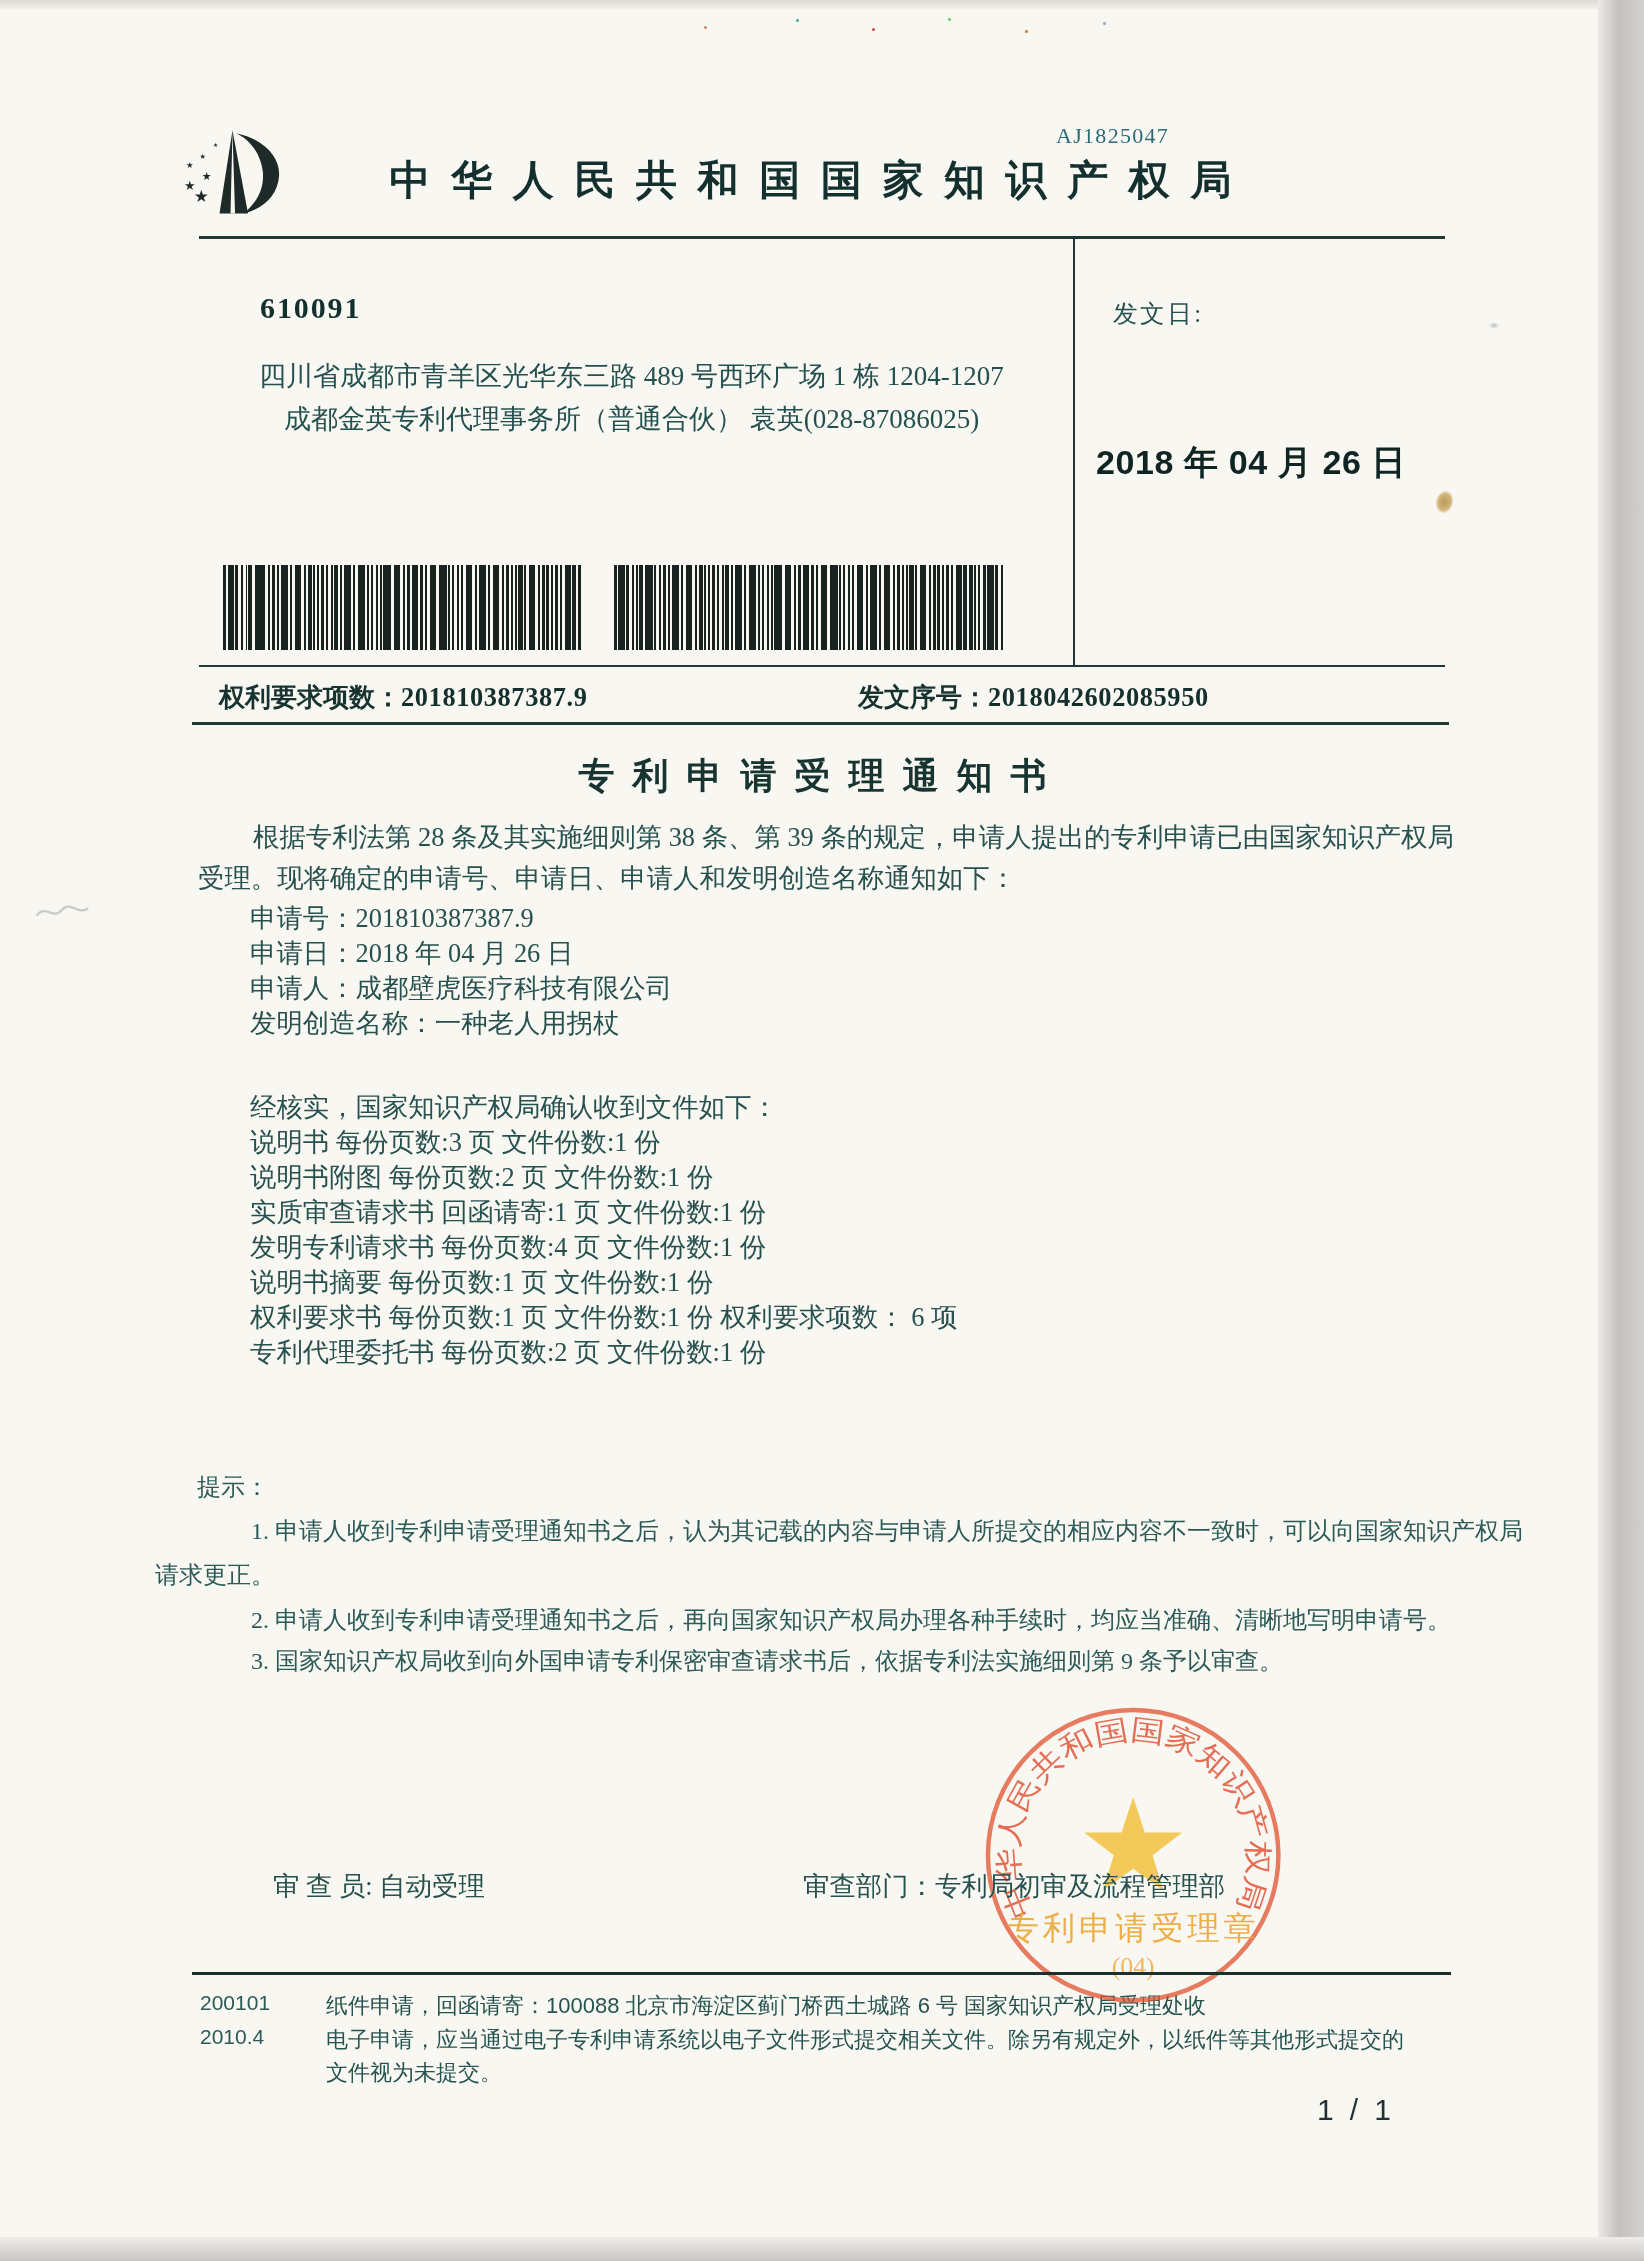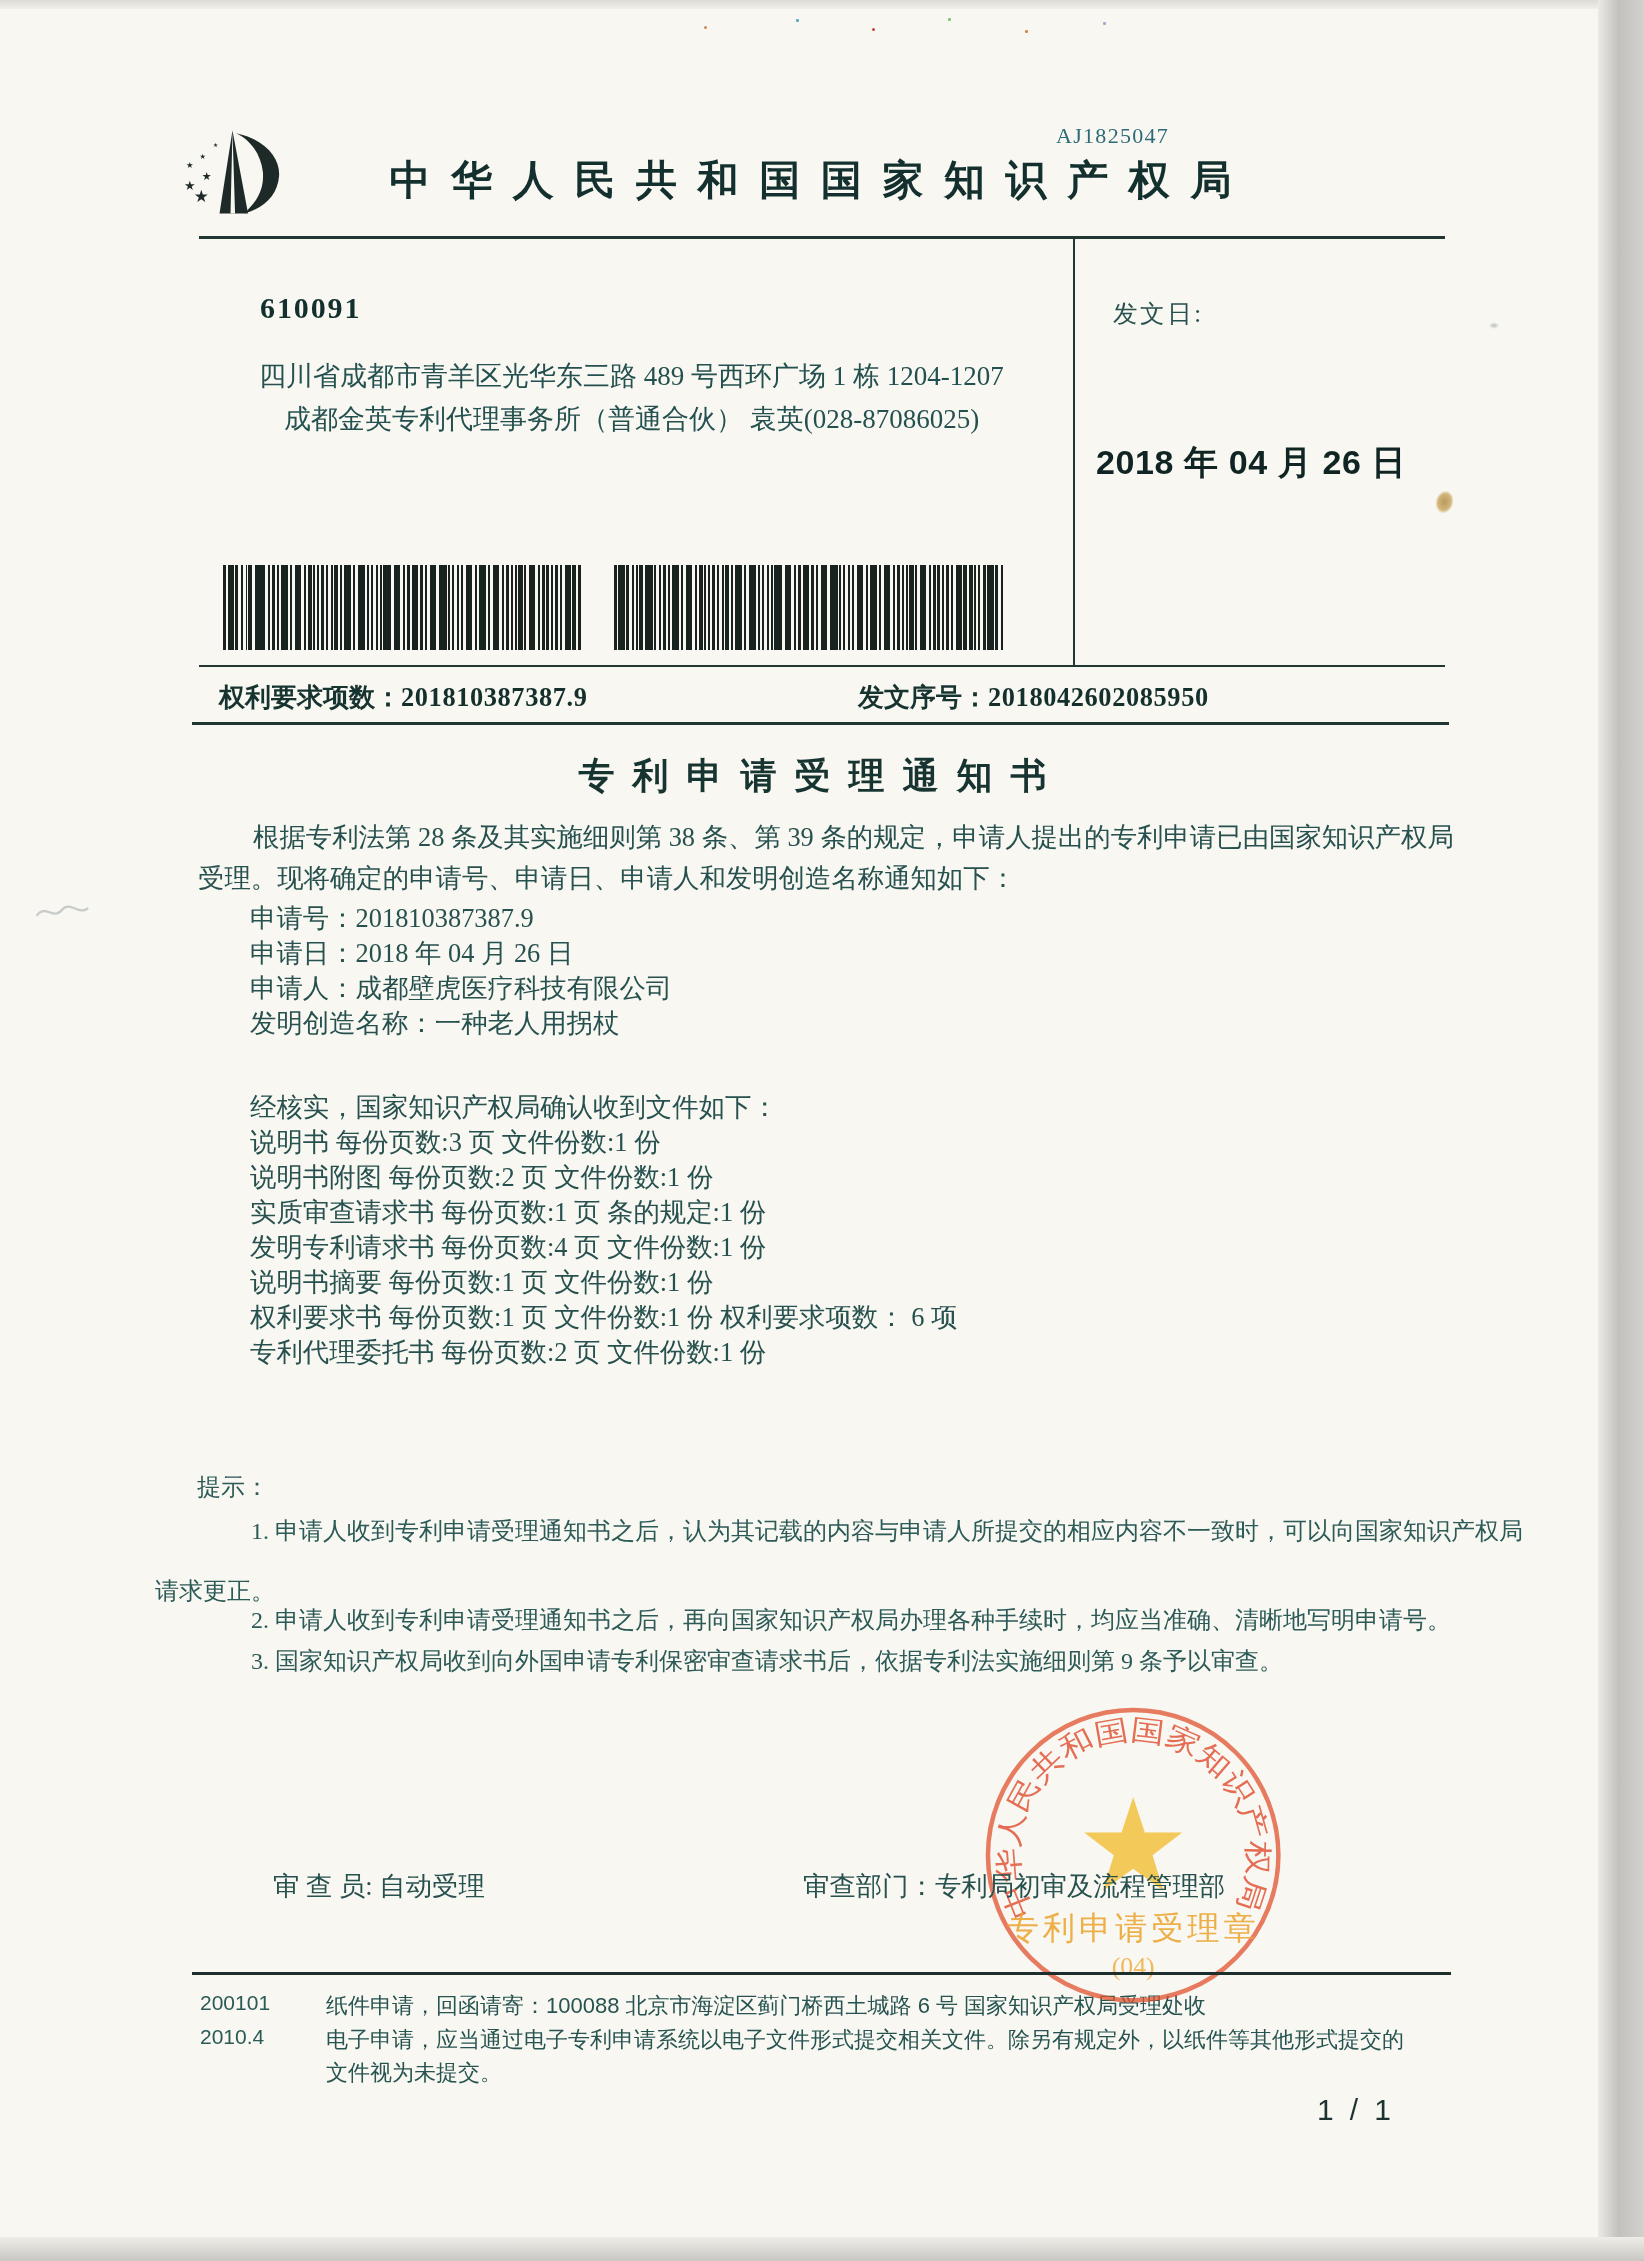--- a/index.html
+++ b/index.html
@@ -61,21 +61,21 @@
   .bodyline{font:26.4px var(--serif);color:var(--ink2);}
   .intro1{left:253px;top:820px;}
   .intro2{left:198px;top:861px;}
   .fields{left:250px;top:901px;line-height:35px;font:26.4px var(--serif);color:var(--ink2);}
   .received{left:250px;top:1090px;line-height:38px;font:26.4px var(--serif);color:var(--ink2);}
   .fields div,.received div{white-space:nowrap;}
 
   .notes-header{left:197px;top:1471px;font:24px var(--serif);color:var(--ink3);}
   .noteline{font:24px var(--serif);color:var(--ink3);}
   .note1{left:251px;top:1515px;}
-  .note2{left:155px;top:1559px;margin-top:16px;}
+  .note2{left:155px;top:1559px;}
   .note3{left:251px;top:1604px;}
   .note4{left:251px;top:1645px;}
 
   .signoff{font:26.4px var(--serif);color:var(--ink2);z-index:3;}
   .examiner{left:273px;top:1869px;}
   .department{left:803px;top:1869px;}
 
   .footer-line{left:192px;top:1972px;width:1259px;height:3.2px;background:#1d2e2c;z-index:2;}
   .form-code{left:200px;top:1991px;font:21px var(--sans);color:#2c5a56;}
   .form-date{left:200px;top:2025px;font:21px var(--sans);color:#2c5a56;}
@@ -157,21 +157,21 @@
   <div>申请号：201810387387.9</div>
   <div>申请日：2018 年 04 月 26 日</div>
   <div>申请人：成都壁虎医疗科技有限公司</div>
   <div>发明创造名称：一种老人用拐杖</div>
 </div>
 
 <div class="abs received">
   <div>经核实，国家知识产权局确认收到文件如下：</div>
   <div>说明书 每份页数:3 页 文件份数:1 份</div>
   <div>说明书附图 每份页数:2 页 文件份数:1 份</div>
-  <div>实质审查请求书 每份页数:1 页 条的规定:1 份</div>
+  <div>实质审查请求书 回函请寄:1 页 文件份数:1 份</div>
   <div>发明专利请求书 每份页数:4 页 文件份数:1 份</div>
   <div>说明书摘要 每份页数:1 页 文件份数:1 份</div>
   <div>权利要求书 每份页数:1 页 文件份数:1 份 权利要求项数： 6 项</div>
   <div>专利代理委托书 每份页数:2 页 文件份数:1 份</div>
 </div>
 
 <div class="abs notes-header">提示：</div>
 <div class="abs noteline note1">1. 申请人收到专利申请受理通知书之后，认为其记载的内容与申请人所提交的相应内容不一致时，可以向国家知识产权局</div>
 <div class="abs noteline note2">请求更正。</div>
 <div class="abs noteline note3">2. 申请人收到专利申请受理通知书之后，再向国家知识产权局办理各种手续时，均应当准确、清晰地写明申请号。</div>

